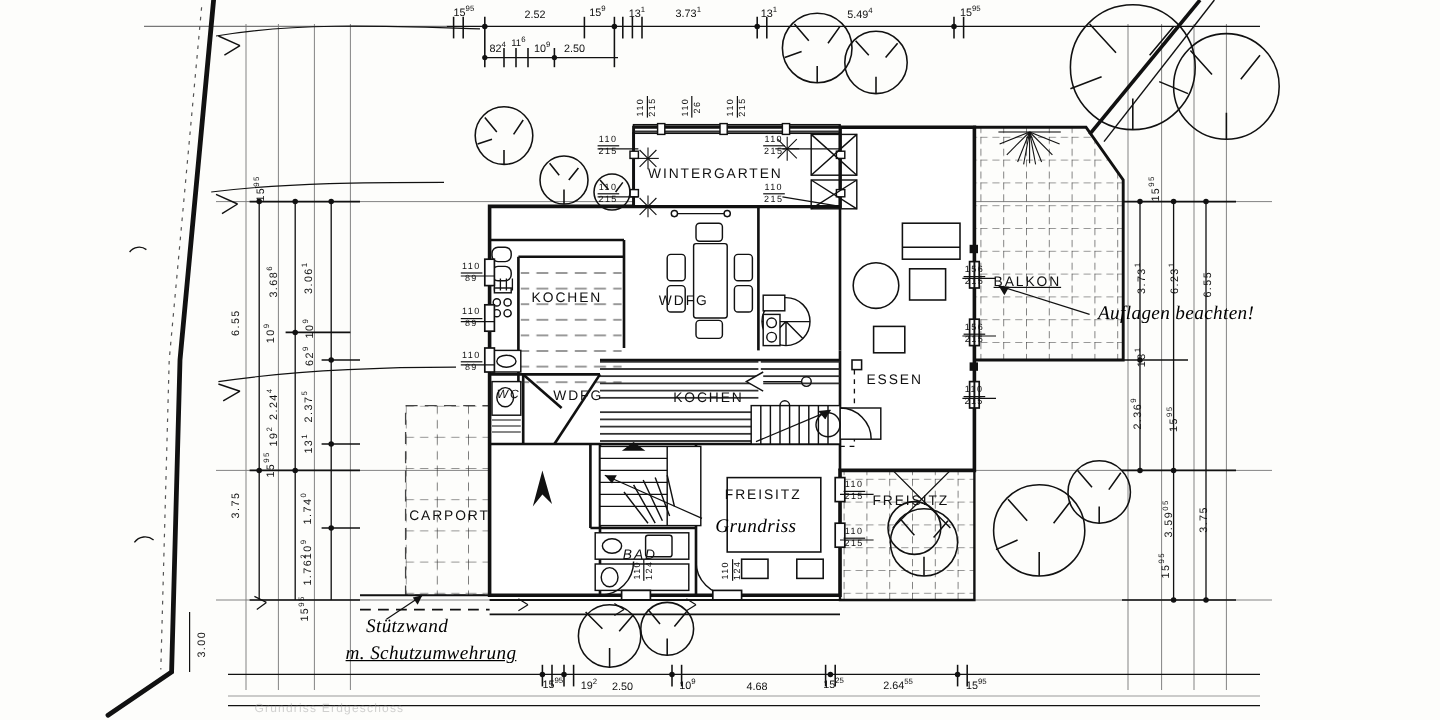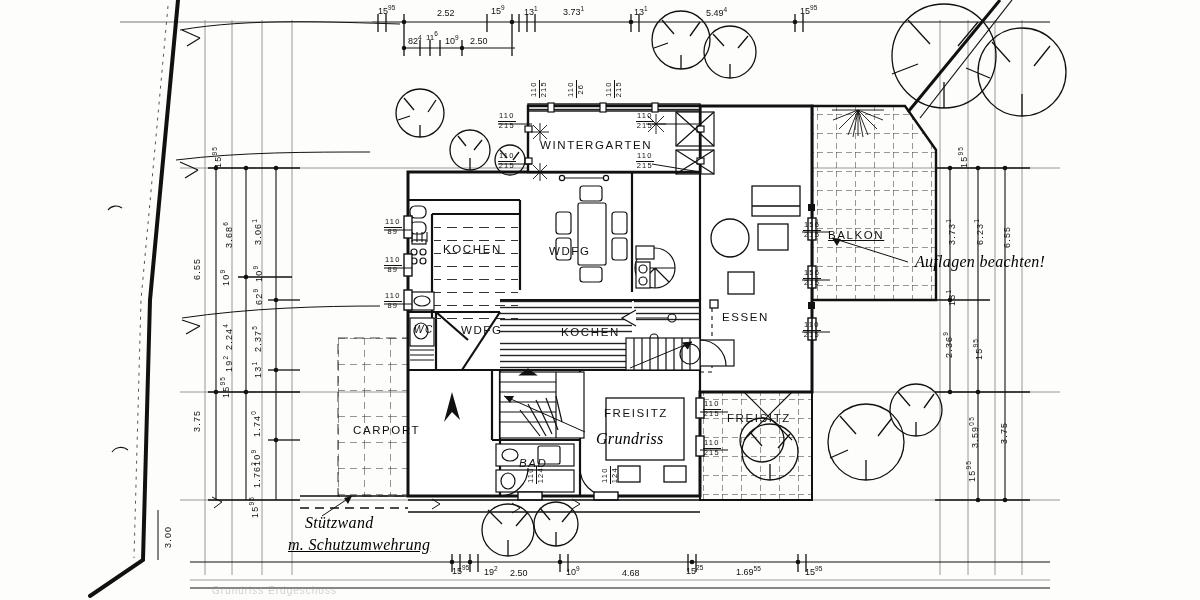--- a/index.html
+++ b/index.html
@@ -528,21 +528,21 @@
 <div class="lbl room" style="left:443px;top:243px;">KOCHEN</div>
 <div class="lbl room" style="left:549px;top:245px;">WDFG</div>
 <div class="lbl room" style="left:722px;top:311px;">ESSEN</div>
 <div class="lbl room" style="left:828px;top:229px;text-decoration:underline;">BALKON</div>
 <div class="lbl room" style="left:561px;top:326px;">KOCHEN</div>
 <div class="lbl room" style="left:461px;top:324px;">WDFG</div>
 <div class="lbl room" style="left:414px;top:324px;font-size:10px;font-style:italic;">WC</div>
 <div class="lbl room" style="left:519px;top:457px;font-style:italic;">BAD</div>
 <div class="lbl room" style="left:604px;top:407px;">FREISITZ</div>
 <div class="lbl room" style="left:727px;top:412px;">FREISITZ</div>
-<div class="lbl room" style="left:341px;top:424px;margin-left:12px;">CARPORT</div>
+<div class="lbl room" style="left:341px;top:424px;">CARPORT</div>
 
 <div class="lbl hand" style="left:915px;top:253px;">Auflagen beachten!</div>
 <div class="lbl hand" style="left:596px;top:430px;">Grundriss</div>
 <div class="lbl hand" style="left:305px;top:514px;">Stützwand</div>
 <div class="lbl hand" style="left:288px;top:536px;text-decoration:underline;">m. Schutzumwehrung</div>
 <div class="lbl cut" style="left:212px;top:585px;opacity:.45;">Grundriss Erdgeschoss</div>
 
 <div class="lbl dim" style="left:378px;top:4px;"><span>15</span><sup>95</sup></div>
 <div class="lbl dim" style="left:437px;top:6px;"><span>2.52</span><sup></sup></div>
 <div class="lbl dim" style="left:491px;top:4px;"><span>15</span><sup>9</sup></div>
@@ -556,21 +556,21 @@
 <div class="lbl dim" style="left:426px;top:30px;font-size:8px;"><span>11</span><sup>6</sup></div>
 <div class="lbl dim" style="left:445px;top:34px;"><span>10</span><sup>9</sup></div>
 <div class="lbl dim" style="left:470px;top:34px;"><span>2.50</span><sup></sup></div>
 
 <div class="lbl dim" style="left:452px;top:564px;"><span>15</span><sup>95</sup></div>
 <div class="lbl dim" style="left:484px;top:565px;"><span>19</span><sup>2</sup></div>
 <div class="lbl dim" style="left:510px;top:566px;"><span>2.50</span><sup></sup></div>
 <div class="lbl dim" style="left:566px;top:565px;"><span>10</span><sup>9</sup></div>
 <div class="lbl dim" style="left:622px;top:566px;"><span>4.68</span><sup></sup></div>
 <div class="lbl dim" style="left:686px;top:564px;"><span>15</span><sup>25</sup></div>
-<div class="lbl dim" style="left:736px;top:565px;"><span>1.69</span><sup>55</sup></div>
+<div class="lbl dim" style="left:736px;top:565px;"><span>2.64</span><sup>55</sup></div>
 <div class="lbl dim" style="left:805px;top:565px;"><span>15</span><sup>95</sup></div>
 
 <div class="lbl vdim" style="left:190px;top:280px;"><span>6.55</span><sup></sup></div>
 <div class="lbl vdim" style="left:190px;top:432px;"><span>3.75</span><sup></sup></div>
 <div class="lbl vdim" style="left:211px;top:168px;"><span>15</span><sup>95</sup></div>
 <div class="lbl vdim" style="left:219px;top:398px;"><span>15</span><sup>95</sup></div>
 <div class="lbl vdim" style="left:251px;top:245px;"><span>3.06</span><sup>1</sup></div>
 <div class="lbl vdim" style="left:222px;top:248px;"><span>3.68</span><sup>6</sup></div>
 <div class="lbl vdim" style="left:219px;top:286px;"><span>10</span><sup>9</sup></div>
 <div class="lbl vdim" style="left:252px;top:282px;"><span>10</span><sup>9</sup></div>

